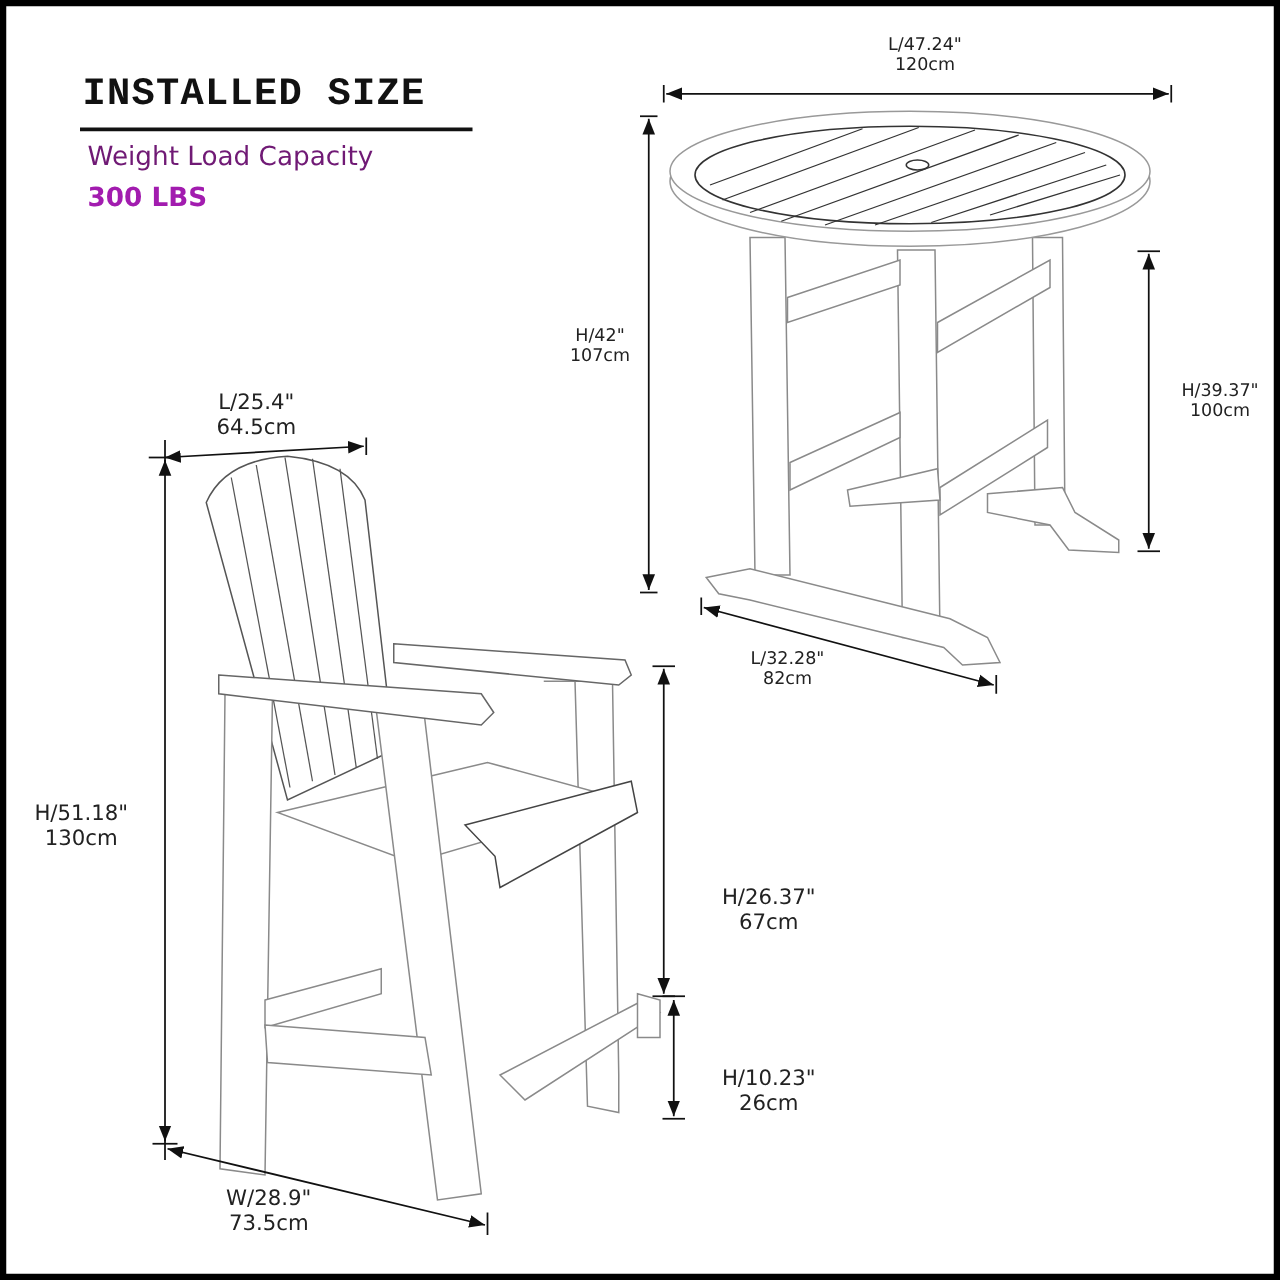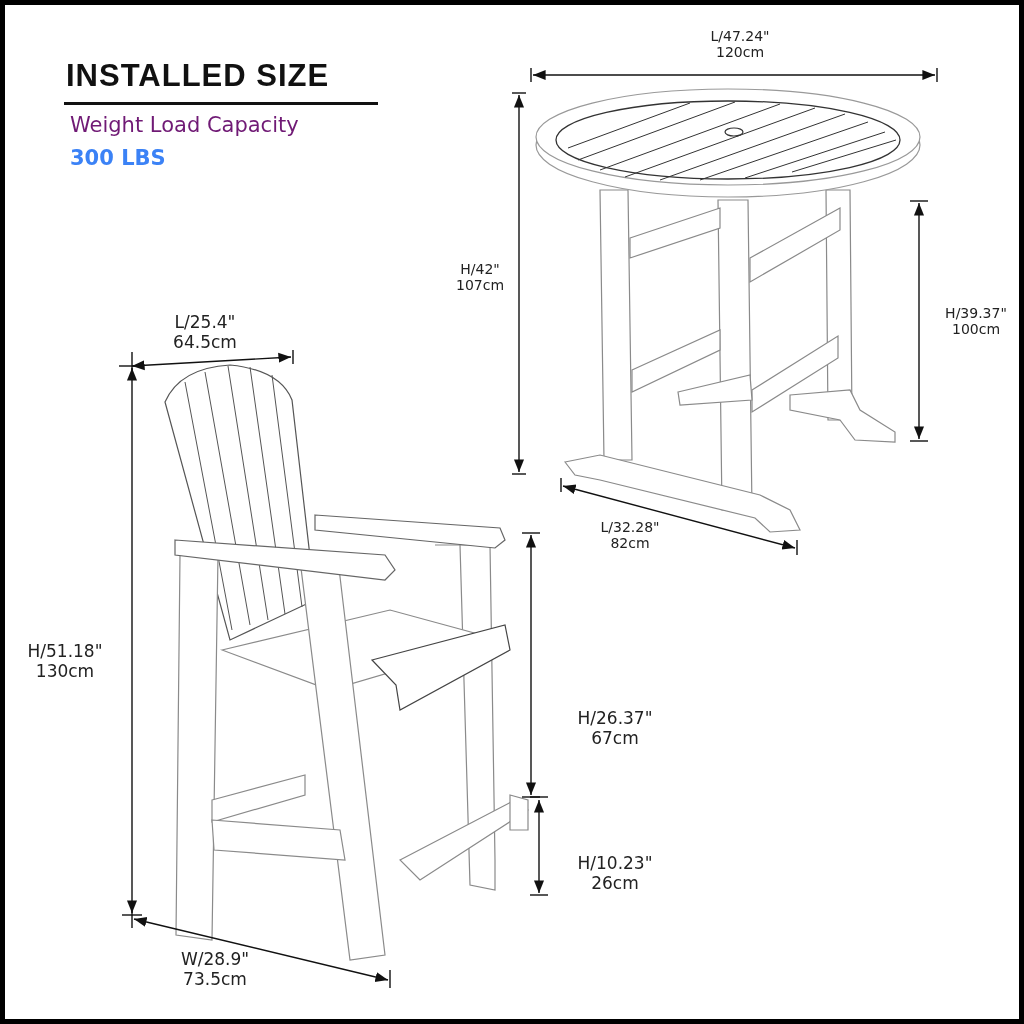--- a/index.html
+++ b/index.html
@@ -1,21 +1,21 @@
 <!DOCTYPE html>
 <html><head>
 <meta charset="utf-8">
 <style>
   html, body { margin:0; padding:0; background:#fff; }
   body { width:1024px; height:1024px; position:relative; overflow:hidden; font-family:"DejaVu Sans", sans-serif; color:#111; }
   .frame { position:absolute; left:0; top:0; width:1024px; height:1024px; box-sizing:border-box; border:5px solid #000; }
-  .title { position:absolute; left:66px; top:58px; font-family:Liberation Sans, sans-serif; font-weight:bold; font-size:31px; letter-spacing:1px; color:#111; }
+  .title { position:absolute; left:66px; top:58px; font-family:Liberation Mono, monospace; font-weight:bold; font-size:31px; letter-spacing:1px; color:#111; }
   .title-rule { position:absolute; left:64px; top:102px; width:314px; height:3px; background:#111; }
   .subtitle { position:absolute; left:70px; top:113px; font-size:21px; color:#701a75; }
-  .capacity { position:absolute; left:70px; top:146px; font-size:21px; font-weight:bold; color:#3b82f6; }
+  .capacity { position:absolute; left:70px; top:146px; font-size:21px; font-weight:bold; color:#a21caf; }
   .dim { position:absolute; text-align:center; font-size:14px; line-height:16px; color:#222; }
   .dim.lg { font-size:17px; line-height:20px; }
   svg.art { position:absolute; left:0; top:0; }
 </style>
 </head>
 <body>
 
 <div class="frame"></div>
 
 <div class="title">INSTALLED SIZE</div>

